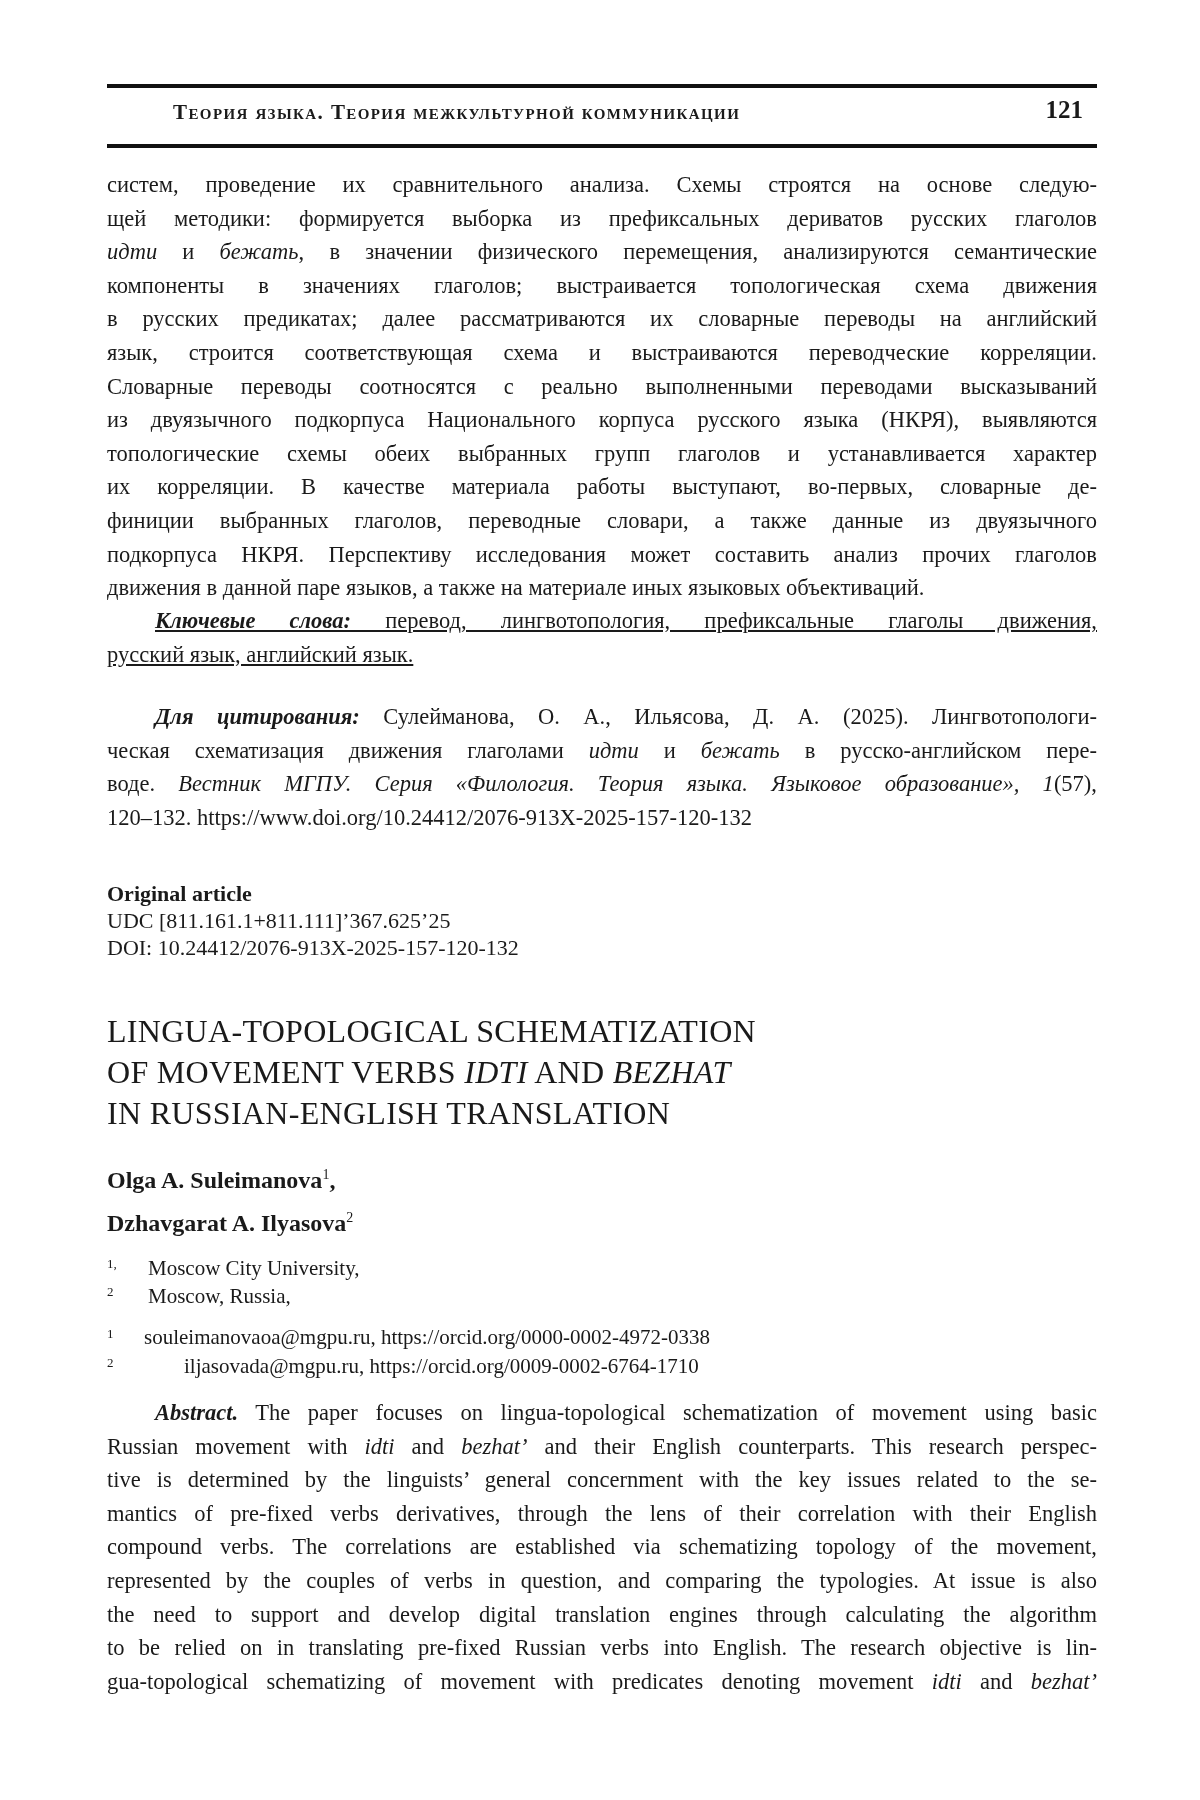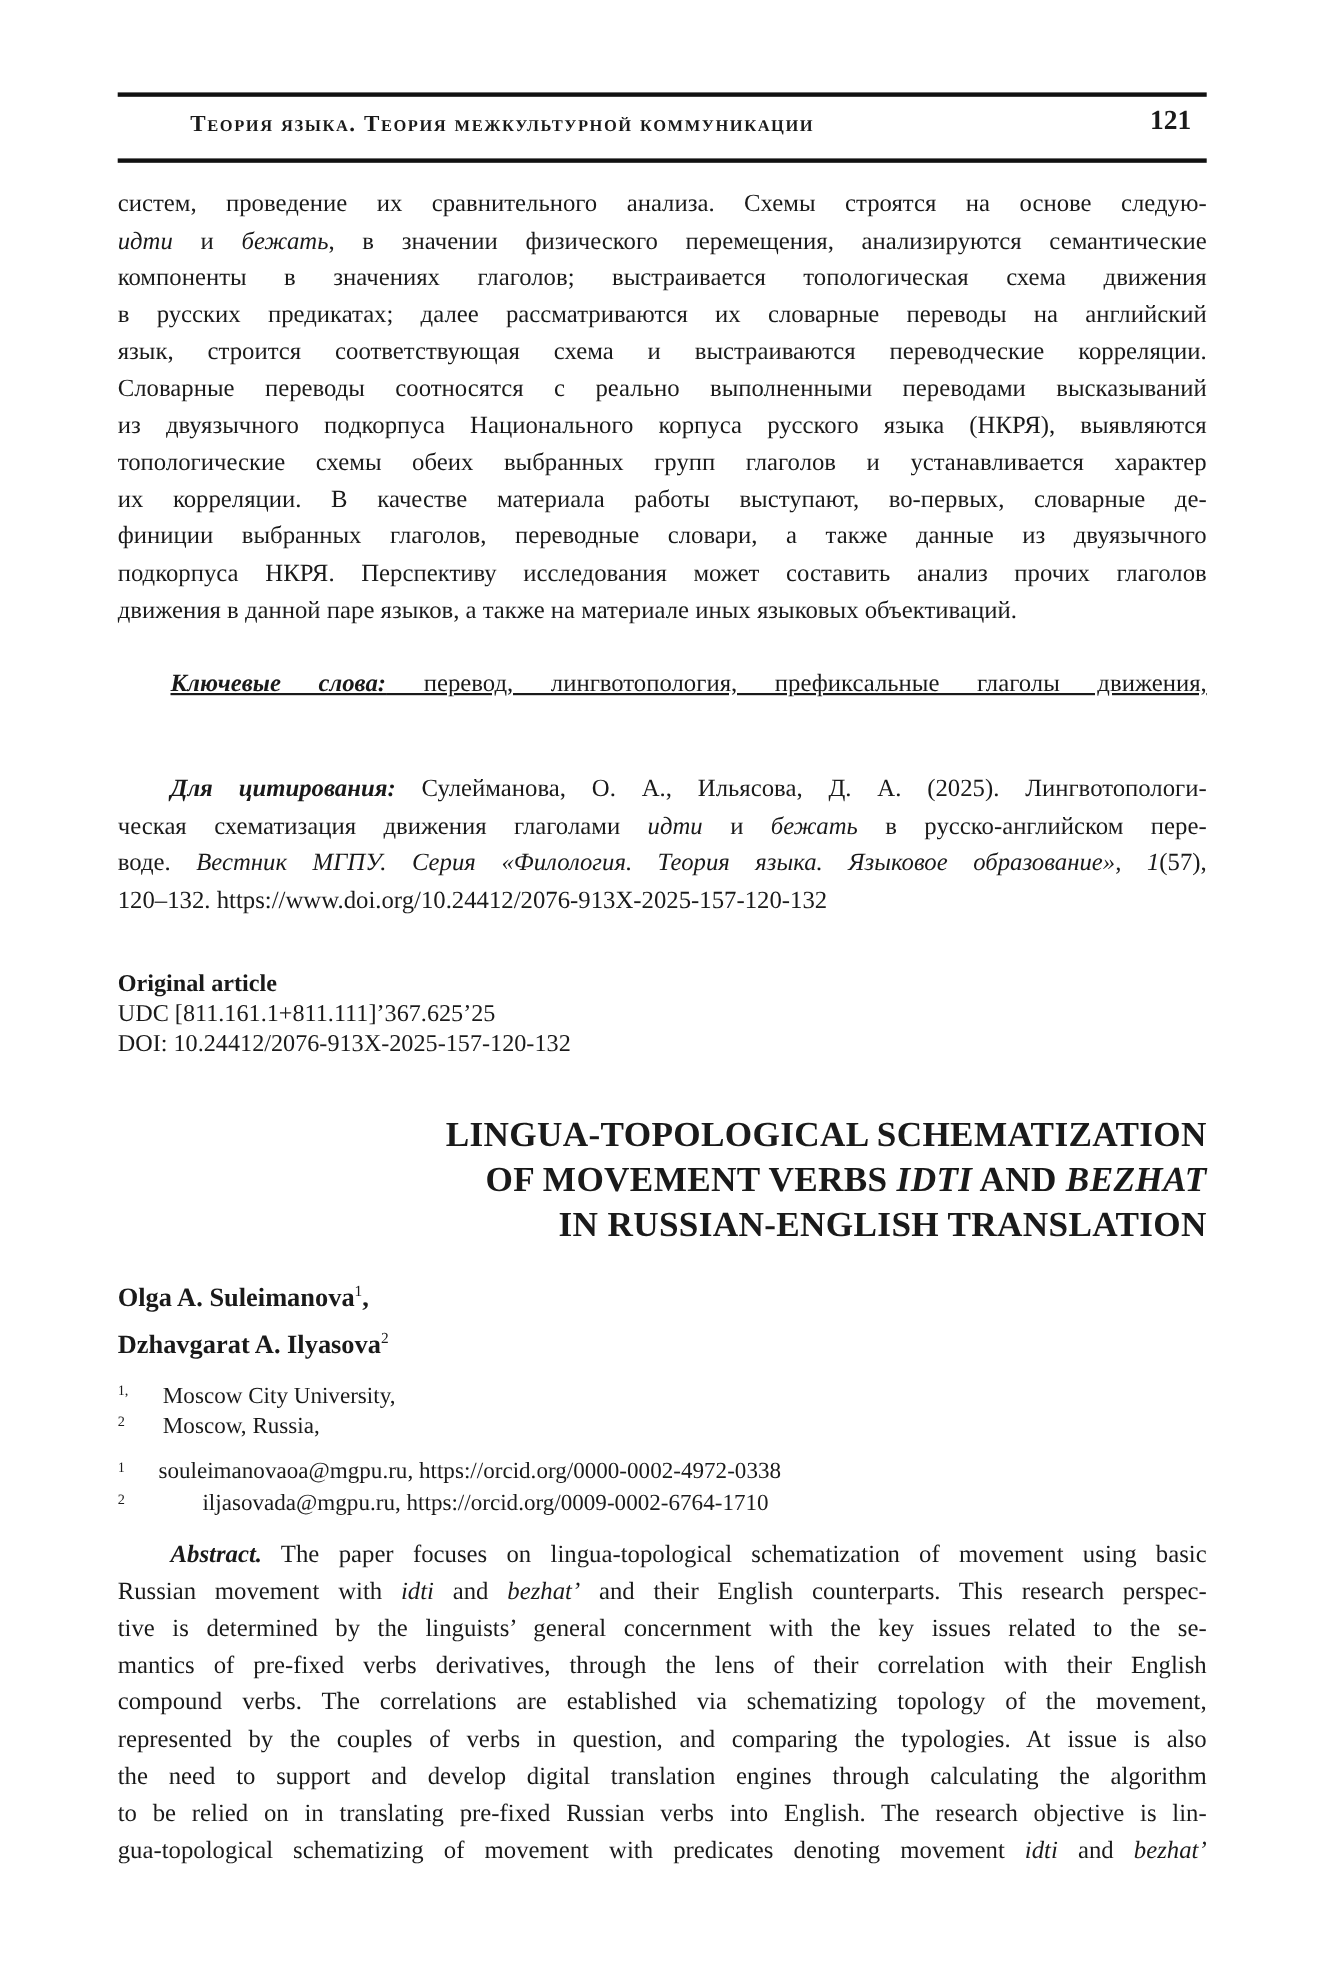--- a/index.html
+++ b/index.html
@@ -21,22 +21,22 @@
   i { font-style: italic; }
   .bi { font-weight: bold; font-style: italic; }
 
   #ru-body { top: 168px; }
   #keywords { top: 604px; text-decoration: underline; }
   #citation { top: 700px; }
 
   .meta { position: absolute; left: 0; top: 880px; font-size: 22px; line-height: 27px; }
   .meta .label { font-weight: bold; }
 
-  .article-title { position: absolute; left: 0; top: 1011px; width: 990px; text-align: right;
-                   font-weight: bold; font-size: 32px; line-height: 41px; letter-spacing: 0.3px; }
+  .article-title { position: absolute; left: 0; top: 1011px; width: 990px; text-align: left;
+                   font-weight: normal; font-size: 32px; line-height: 41px; letter-spacing: 0.3px; }
   .article-title .line { display: block; }
 
   .authors { position: absolute; left: 0; top: 1156px; font-weight: bold; font-size: 24px; line-height: 38px; }
   .authors sup { font-size: 14px; font-weight: normal; }
 
   .affil { position: absolute; left: 0; top: 1254px; font-size: 21px; line-height: 28px; }
   .affil .row { position: relative; height: 28px; }
   .affil .mark { position: absolute; left: 0; top: -4px; font-size: 13px; }
   .affil .txt { position: absolute; left: 41px; white-space: nowrap; }
   .contacts { position: absolute; left: 0; top: 1323px; font-size: 21px; line-height: 29px; }
@@ -49,35 +49,37 @@
 
 <div class="page">
 
   <div class="running-header">
     <span class="running-title">Теория языка. Теория межкультурной коммуникации</span>
     <span class="page-number">121</span>
   </div>
 
   <div class="para" id="ru-body">
     <span class="line">систем, проведение их сравнительного анализа. Схемы строятся на основе следую-</span>
+    <span class="line">щей методики: формируется выборка из префиксальных дериватов русских глаголов</span>
     <span class="line"><i>идти</i><span> и </span><i>бежать</i><span>, в значении физического перемещения, анализируются семантические</span></span>
     <span class="line">компоненты в значениях глаголов; выстраивается топологическая схема движения</span>
     <span class="line">в русских предикатах; далее рассматриваются их словарные переводы на английский</span>
     <span class="line">язык, строится соответствующая схема и выстраиваются переводческие корреляции.</span>
     <span class="line">Словарные переводы соотносятся с реально выполненными переводами высказываний</span>
     <span class="line">из двуязычного подкорпуса Национального корпуса русского языка (НКРЯ), выявляются</span>
     <span class="line">топологические схемы обеих выбранных групп глаголов и устанавливается характер</span>
     <span class="line">их корреляции. В качестве материала работы выступают, во-первых, словарные де-</span>
     <span class="line">финиции выбранных глаголов, переводные словари, а также данные из двуязычного</span>
     <span class="line">подкорпуса НКРЯ. Перспективу исследования может составить анализ прочих глаголов</span>
     <span class="line last">движения в данной паре языков, а также на материале иных языковых объективаций.</span>
   </div>
 
   <div class="para" id="keywords">
     <span class="line indent"><span class="bi">Ключевые слова:</span><span> перевод, лингвотопология, префиксальные глаголы движения,</span></span>
+    <span class="line last">русский язык, английский язык.</span>
   </div>
 
   <div class="para" id="citation">
     <span class="line indent"><span class="bi">Для цитирования:</span><span> Сулейманова, О. А., Ильясова, Д. А. (2025). Лингвотопологи-</span></span>
     <span class="line"><span>ческая схематизация движения глаголами </span><i>идти</i><span> и </span><i>бежать</i><span> в русско-английском пере-</span></span>
     <span class="line"><span>воде. </span><i>Вестник МГПУ. Серия «Филология. Теория языка. Языковое образование», 1</i><span>(57),</span></span>
     <span class="line last">120–132. https://www.doi.org/10.24412/2076-913X-2025-157-120-132</span>
   </div>
 
   <div class="meta">

